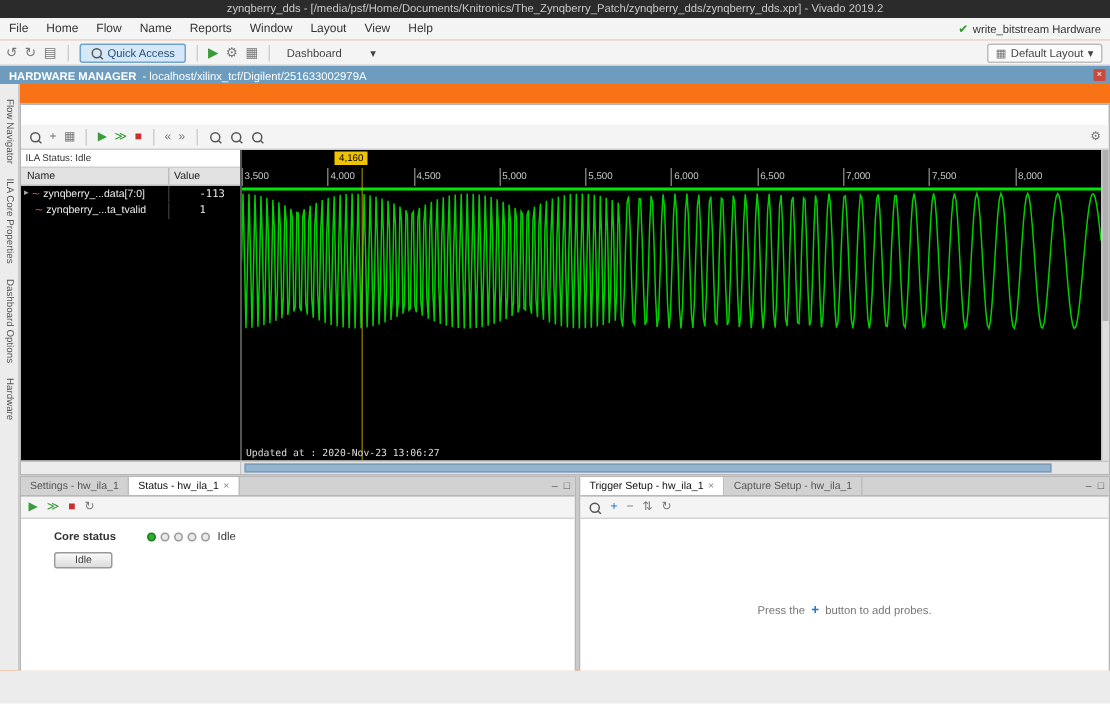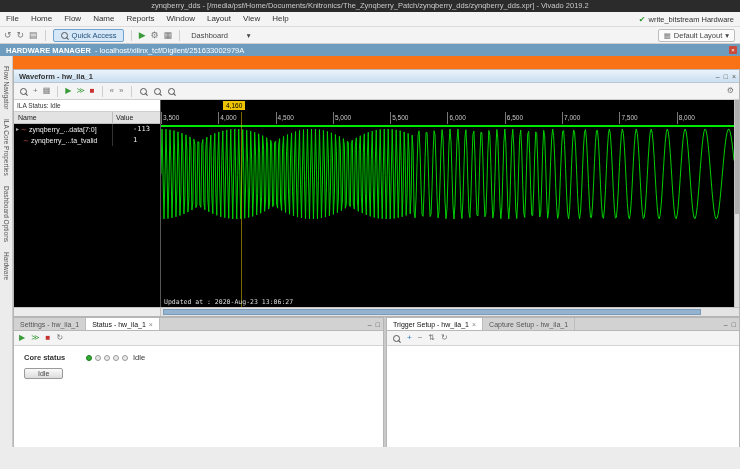--- a/index.html
+++ b/index.html
@@ -91,21 +91,21 @@
   .bottom-panels{position:absolute;left:13px;top:317px;width:727px;height:135px;display:flex;background:#c9c9c9;gap:2px}
   .panel{background:#fff;border:1px solid #b5b5b5;display:flex;flex-direction:column;position:relative}
   .panel.left{width:371px}
   .panel.right{flex:1}
   .panel-tabs{height:13px;background:#d2d2d2;border-bottom:1px solid #b8b8b8;display:flex;font-size:7px;position:relative}
   .ptab{display:flex;align-items:center;gap:3px;padding:0 6px;color:#555;border-right:1px solid #bdbdbd}
   .ptab.active{background:#fff;color:#111}
   .panel-tabs .controls{position:absolute;right:3px;top:0;line-height:13px;color:#555;font-size:7px;display:flex;gap:4px}
   .panel-toolbar{height:15px;background:#f4f4f4;border-bottom:1px solid #d4d4d4;display:flex;align-items:center;gap:6px;
     padding:0 5px;font-size:8px;color:#555}
-  .panel-content{flex:1;background:#fff;font-size:7.5px;color:#333;padding:7px 10px;position:relative}
+  .panel-content{flex:1;background:#fff;font-size:7.5px;color:#333;padding:7px 22px;position:relative}
 
   .stat-row{display:flex;align-items:center;margin-bottom:6px}
   .stat-label{font-weight:bold;width:62px}
   .dots{display:flex;gap:3px;align-items:center;margin-right:5px}
   .dot{width:6px;height:6px;border-radius:50%;border:1px solid #9a9a9a;background:#e9e9e9}
   .dot.on{background:#2eae2e;border-color:#1d7a1d}
   .plain-row{margin-bottom:5px}
   .idle-badge{display:inline-block;border:1px solid #9a9a9a;background:linear-gradient(#fafafa,#dcdcdc);
     padding:1px 13px;font-size:7px;color:#444;border-radius:2px}
 
@@ -173,28 +173,20 @@
 
   <div class="sidestrip">
     <span class="vlabel">Flow Navigator</span>
     <span class="vlabel">ILA Core Properties</span>
     <span class="vlabel">Dashboard Options</span>
     <span class="vlabel">Hardware</span>
   </div>
 
 
   <div class="wavepanel">
-    <div class="wp-header">
-      <span>Waveform - hw_ila_1</span>
-      <span class="controls">
-        <span>–</span>
-        <span>□</span>
-        <span>×</span>
-      </span>
-    </div>
     <div class="wp-toolbar">
       <span class="mag"></span>
       <span class="icon gray">+</span>
       <span class="icon gray">▦</span>
       <span class="tb-sep"></span>
       <span class="icon green">▶</span>
       <span class="icon green">≫</span>
       <span class="icon red">■</span>
       <span class="tb-sep"></span>
       <span class="icon gray">«</span>
@@ -244,21 +236,21 @@
           <span class="tick">6,500</span>
           <span class="tick">7,000</span>
           <span class="tick">7,500</span>
           <span class="tick">8,000</span>
         </div>
         <svg viewBox="0 0 575 185" preserveAspectRatio="none">
           <line class="tvalid" x1="0" y1="2" x2="575" y2="2" stroke="#00e800" stroke-width="2"></line>
           <path class="analog" d="M0 50L1 5.0L2 48.1L3 94.9L4 53.7L5 5.2L6 44.4L7 94.5L8 57.5L9 5.8L10 40.7L11 93.8L12 61.1L13 6.6L14 37.1L15 92.8L16 64.7L17 7.8L18 33.5L19 91.5L20 68.2L21 9.2L22 30.1L23 89.9L24 71.5L25 10.9L26 26.8L27 88.1L28 74.7L29 12.9L30 23.7L31 86.0L32 77.8L33 15.2L34 20.8L35 83.6L36 80.6L37 17.7L38 18.0L39 81.0L40 83.3L41 20.4L42 15.5L43 78.2L44 85.7L45 23.3L46 13.2L47 75.2L48 87.8L49 26.4L50 11.2L51 72.0L52 89.7L53 29.7L54 9.4L55 68.6L56 91.3L57 33.1L58 8.0L59 65.2L60 92.7L61 36.6L62 6.8L63 61.6L64 93.7L65 40.2L66 5.9L67 57.9L68 94.4L69 43.9L70 5.3L71 54.2L72 94.9L73 47.6L74 5.0L75 50.5L76 95.0L77 51.4L78 5.1L79 46.8L80 94.8L81 55.1L82 5.4L83 43.0L84 94.3L85 58.8L86 6.1L87 39.4L88 93.5L89 62.4L90 7.0L91 35.8L92 92.4L93 66.0L94 8.3L95 32.3L96 91.0L97 69.4L98 9.8L99 28.9L100 89.3L101 72.7L102 11.6L103 25.7L104 87.3L105 75.9L106 13.7L107 22.6L108 85.1L109 78.9L110 16.1L111 19.7L112 82.7L113 81.6L114 18.6L115 17.1L116 80.0L117 84.2L118 21.4L119 14.6L120 77.1L121 86.5L122 24.4L123 12.4L124 74.0L125 88.5L126 27.6L127 10.5L128 70.8L129 90.3L130 30.9L131 8.9L132 67.4L133 91.9L134 34.4L135 7.5L136 63.9L137 93.1L138 37.9L139 6.4L140 60.3L141 94.0L142 41.6L143 5.6L144 56.6L145 94.6L146 45.3L147 5.2L148 52.9L149 95.0L150 49.0L151 5.0L152 49.1L153 95.0L154 52.7L155 5.2L156 45.4L157 94.7L158 56.5L159 5.6L160 41.7L161 94.0L162 60.1L163 6.4L164 38.0L165 93.1L166 63.8L167 7.4L168 34.5L169 91.9L170 67.3L171 8.8L172 31.0L173 90.4L174 70.7L175 10.5L176 27.7L177 88.6L178 73.9L179 12.4L180 24.5L181 86.6L182 77.0L183 14.6L184 21.5L185 84.3L186 79.9L187 17.0L188 18.7L189 81.7L190 82.6L191 19.6L192 16.2L193 78.9L194 85.1L195 22.5L196 13.8L197 76.0L198 87.3L199 25.6L200 11.7L201 72.8L202 89.2L203 28.8L204 9.9L205 69.5L206 90.9L207 32.2L208 8.3L209 66.1L210 92.3L211 35.7L212 7.1L213 62.6L214 93.5L215 39.3L216 6.1L217 58.9L218 94.3L219 42.9L220 5.4L221 55.2L222 94.8L223 46.6L224 5.1L225 51.5L226 95.0L227 50.4L228 5.0L229 47.8L230 94.9L231 54.1L232 5.3L233 44.0L234 94.5L235 57.8L236 5.9L237 40.3L238 93.7L239 61.5L240 6.7L241 36.7L242 92.7L243 65.1L244 7.9L245 33.2L246 91.4L247 68.5L248 9.4L249 29.8L250 89.8L251 71.9L252 11.1L253 26.5L254 87.9L255 93.8L256 73.2L257 38.5L258 10.8L259 6.9L260 29.1L261 64.1L262 90.5L263 92.3L264 68.5L265 33.5L266 8.5L267 8.6L268 33.9L269 68.9L270 92.5L271 90.2L272 63.6L273 28.7L274 6.7L275 11.0L276 38.9L277 73.6L278 93.9L279 87.6L280 58.5L281 24.2L282 5.6L283 13.9L284 44.1L285 77.9L286 94.8L287 84.5L288 53.3L289 20.1L290 5.0L291 17.3L292 49.3L293 81.8L294 95.0L295 80.9L296 48.0L297 16.4L298 5.1L299 21.1L300 54.6L301 85.3L302 94.6L303 76.9L304 42.8L305 13.1L306 5.8L307 25.3L308 59.8L309 88.3L310 93.6L311 72.5L312 37.7L313 10.4L314 7.1L315 29.8L316 64.8L317 90.8L318 92.0L319 67.8L320 32.7L321 8.2L322 9.0L323 34.7L324 69.7L325 92.7L326 89.9L327 62.8L328 28.0L329 6.5L330 11.4L331 39.7L332 74.2L333 94.1L334 87.2L335 57.7L336 23.6L337 5.5L338 14.4L339 44.9L340 78.5L341 94.8L342 84.0L343 52.5L344 19.5L345 5.0L346 17.8L347 50.1L348 82.4L349 95.0L350 80.3L351 47.3L352 15.9L353 5.2L354 21.7L355 55.4L356 85.8L357 94.5L358 76.2L359 42.0L360 12.7L361 6.0L362 26.0L363 60.5L364 88.7L365 93.4L366 71.8L367 36.9L368 10.0L369 7.3L370 30.6L371 65.6L372 91.1L373 91.8L374 67.0L375 32.0L376 7.9L377 9.3L378 35.4L379 70.4L380 93.0L381 89.5L382 62.1L383 27.3L384 6.3L385 11.8L386 40.5L387 74.9L388 94.2L389 86.7L390 64.8L391 37.4L392 14.8L393 5.1L394 11.7L395 32.1L396 58.9L397 82.4L398 94.4L399 90.7L400 72.9L401 47.1L402 22.5L403 7.3L404 6.6L405 20.6L406 44.4L407 69.9L408 88.8L409 94.9L410 86.4L411 66.1L412 40.7L413 18.4L414 6.1L415 7.7L416 22.4L417 45.7L418 70.2L419 88.4L420 95.0L421 88.0L422 69.7L423 45.6L424 22.9L425 8.2L426 5.6L427 15.8L428 35.8L429 59.6L430 80.7L431 93.2L432 93.6L433 82.1L434 61.9L435 38.5L436 18.3L437 6.6L438 6.4L439 17.7L440 37.3L441 60.1L442 80.2L443 92.6L444 94.3L445 84.8L446 66.8L447 44.7L448 24.0L449 9.6L450 5.0L451 11.1L452 26.3L453 47.0L454 68.3L455 85.3L456 94.2L457 93.1L458 82.3L459 64.4L460 43.4L461 23.9L462 10.2L463 5.0L464 9.4L465 22.4L466 41.1L467 61.5L468 79.5L469 91.4L470 94.9L471 89.5L472 76.3L473 58.0L474 38.2L475 20.8L476 9.0L477 5.0L478 9.5L479 21.4L480 38.5L481 57.6L482 75.3L483 88.4L484 94.6L485 93.1L486 84.0L487 69.2L488 51.2L489 33.1L490 17.9L491 8.0L492 5.0L493 9.3L494 20.1L495 35.5L496 53.1L497 70.2L498 84.0L499 92.7L500 94.9L501 90.4L502 80.1L503 65.4L504 48.6L505 32.1L506 18.2L507 8.7L508 5.0L509 7.5L510 15.6L511 28.2L512 43.7L513 59.8L514 74.7L515 86.3L516 93.3L517 94.9L518 91.0L519 82.1L520 69.5L521 54.6L522 39.3L523 25.3L524 14.2L525 7.2L526 5.0L527 7.7L528 15.0L529 26.0L530 39.5L531 54.0L532 68.0L533 80.0L534 89.0L535 94.0L536 94.7L537 91.1L538 83.6L539 73.0L540 60.4L541 46.8L542 33.7L543 22.1L544 13.0L545 7.1L546 5.0L547 6.7L548 11.9L549 20.2L550 30.9L551 42.9L552 55.5L553 67.5L554 78.1L555 86.6L556 92.3L557 94.9L558 94.2L559 90.5L560 84.0L561 75.2L562 64.9L563 53.6L564 42.2L565 31.4L566 21.8L567 14.0L568 8.5L569 5.5L570 5.2L571 7.4L572 12.0L573 18.7L574 27.0L575 36.5" fill="none" stroke="#00cf00" stroke-width="1"></path>
         </svg>
         <div class="marker-line"></div>
-        <div class="updated">Updated at : 2020-Aug-23 13:06:27</div>
+        <div class="updated">Updated at : 2020-Nov-23 13:06:27</div>
       </div>
       <div class="vscroll">
           <div class="vthumb"></div>
         </div>
     </div>
     <div class="hscroll">
       <div class="hs-left"></div>
       <div class="hs-right">
           <div class="hthumb"></div>
         </div>
@@ -319,20 +311,27 @@
           <span>□</span>
         </span>
       </div>
       <div class="panel-toolbar">
         <span class="mag"></span>
         <span class="icon blue">+</span>
         <span class="icon gray">−</span>
         <span class="icon gray">⇅</span>
         <span class="icon gray">↻</span>
       </div>
+      <div class="panel-content">
+        <div class="hint">
+          <span>Press the</span>
+          <span class="plus">+</span>
+          <span>button to add probes.</span>
+        </div>
+      </div>
     </div>
   </div>
 
   <div class="statusbar">
     <span class="sb-tab">Tcl Console</span>
     <span class="sb-tab">Messages</span>
     <span class="sb-tab">Serial I/O Links</span>
     <span class="sb-tab">Serial I/O Scans</span>
   </div>
 

